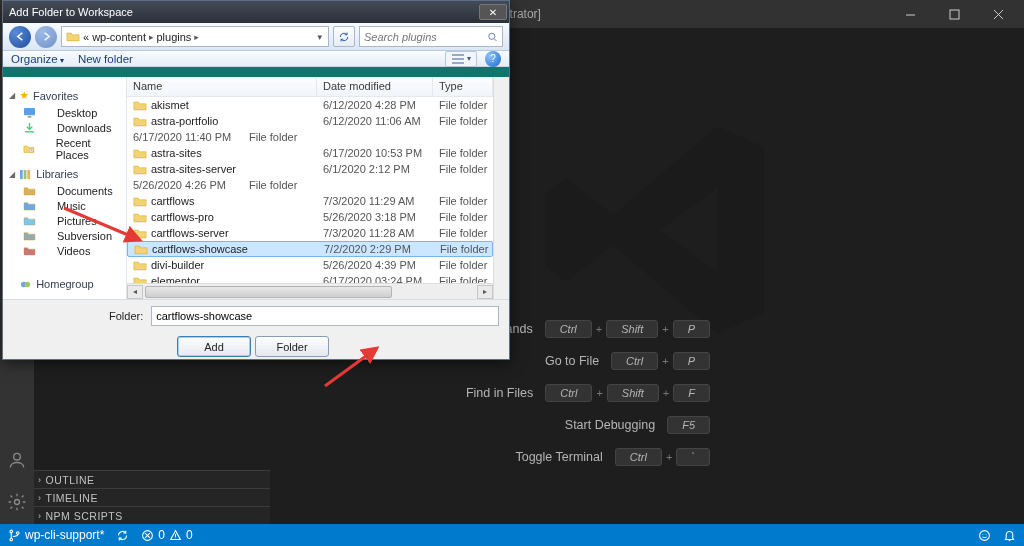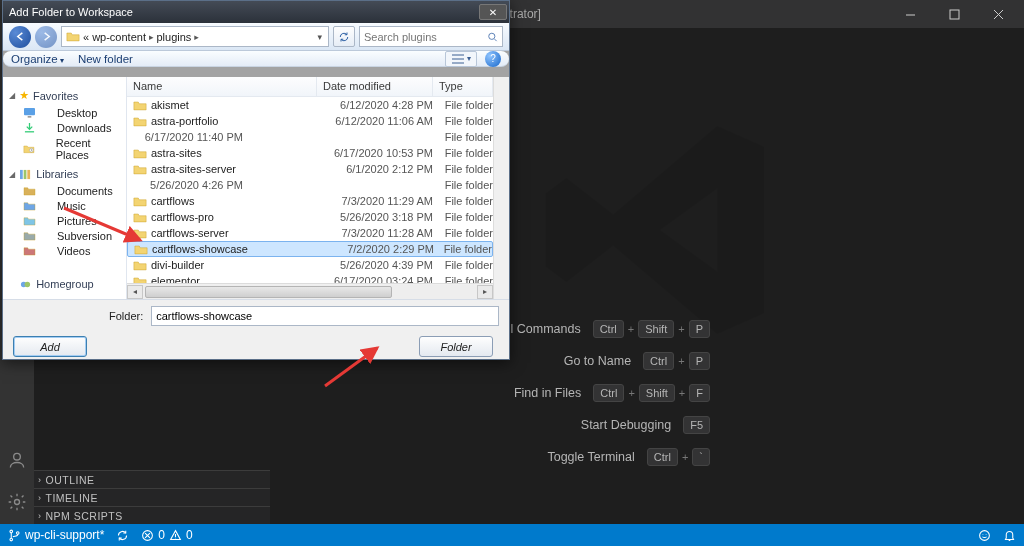--- a/index.html
+++ b/index.html
@@ -11,52 +11,52 @@
 .vsc-titlebar .title { flex: 1; text-align: center; color: #a8a8a8; }
 .vsc-titlebar .winbtn { width: 44px; height: 28px; display: flex; align-items: center; justify-content: center; color: #cccccc; }
 .vsc-titlebar .winbtn svg { width: 11px; height: 11px; }
 
 .vsc-welcome { position: absolute; left: 330px; top: 140px; width: 380px; }
 .vsc-logo { position: absolute; left: 200px; top: -40px; opacity: 0.07; }
 .vsc-cmd-list { position: absolute; right: 0; top: 180px; display: flex; flex-direction: column; gap: 14px; }
 .cmd-row { display: flex; align-items: center; justify-content: flex-end; gap: 12px; font-size: 12.5px; color: #b5b5b5; }
 .cmd-label { text-align: right; }
 .keys { display: flex; gap: 4px; align-items: center; color: #777; font-size: 11px; }
-.key { background: #333334; padding: 2px 6px; border-radius: 3px; color: #b5b5b5; border: 1px solid #444; }
+.key { background: #333334; padding: 2px 14px; border-radius: 3px; color: #b5b5b5; border: 1px solid #444; font-style: italic; }
 
 .vsc-activity { position: absolute; left: 0; top: 28px; bottom: 22px; width: 34px; background: #333333; display: flex; flex-direction: column; justify-content: flex-end; align-items: center; padding-bottom: 8px; gap: 18px; }
 .vsc-activity svg { width: 20px; height: 20px; color: #8a8a8a; }
 
 .vsc-side-outline { position: absolute; left: 34px; bottom: 22px; width: 236px; background: #252526; }
 .outline-sec { height: 18px; border-top: 1px solid #3c3c3c; font-size: 10.5px; letter-spacing: .5px; color: #c1c1c1; display: flex; align-items: center; gap: 4px; padding-left: 4px; }
 .outline-sec .chev { font-size: 9px; color: #c1c1c1; }
 
 .vsc-status { position: absolute; left: 0; right: 0; bottom: 0; height: 22px; background: #007acc; display: flex; align-items: center; font-size: 12px; color: #fff; padding: 0 8px; gap: 12px; }
 .vsc-status .spacer { flex: 1; }
 .status-ico { display: inline-flex; align-items: center; gap: 4px; }
 .status-ico svg { width: 13px; height: 13px; }
 
 
-.dialog { position: absolute; left: 2px; top: 0; width: 508px; height: 360px; background: #a3a3a3; border: 1px solid #5b6f88; box-shadow: 0 3px 14px rgba(0,0,0,.55); font-size: 11.5px; color: #222; }
+.dialog { position: absolute; left: 2px; top: 0; width: 508px; height: 360px; background: #0f766e; border: 1px solid #5b6f88; box-shadow: 0 3px 14px rgba(0,0,0,.55); font-size: 11.5px; color: #222; }
 .dlg-title { height: 22px; background: linear-gradient(#444b56, #2b313a); color: #fff; display: flex; align-items: center; padding-left: 6px; font-size: 11px; }
 .dlg-title .t { flex: 1; }
 .dlg-title .close { width: 28px; height: 16px; margin-right: 2px; background: #555; border: 1px solid #777; border-radius: 2px; display: flex; align-items: center; justify-content: center; color: #fff; font-size: 10px; }
 
 .dlg-nav { height: 28px; background: linear-gradient(#f7fbff, #dbe7f5); display: flex; align-items: center; gap: 4px; padding: 0 6px; border-bottom: 1px solid #bcc9da; }
 .nav-btn { width: 22px; height: 22px; border-radius: 50%; background: radial-gradient(circle at 30% 30%, #5a8bd6, #1e4e9d); display: flex; align-items: center; justify-content: center; color: #fff; }
 .nav-btn svg { width: 11px; height: 11px; }
 .breadcrumb { flex: 1; height: 21px; background: #fff; border: 1px solid #abb7c7; display: flex; align-items: center; padding: 0 4px; gap: 3px; font-size: 11px; }
 .bc-sep { color: #555; font-size: 9px; }
 .breadcrumb .chev-end { margin-left: auto; margin-right: 2px; }
 .refresh { width: 22px; height: 21px; border: 1px solid #abb7c7; background: linear-gradient(#fefefe,#e6edf6); border-radius: 2px; display: flex; align-items: center; justify-content: center; }
 .search { width: 144px; height: 21px; background: #fff; border: 1px solid #abb7c7; display: flex; align-items: center; padding: 0 4px; }
-.search input { border: none; outline: none; font-size: 11px; color: #888; width: 100%; background: transparent; }
+.search input { border: none; outline: none; font-size: 11px; font-style: italic; color: #888; width: 100%; background: transparent; }
 .search svg { width: 12px; height: 12px; color: #5a7fb5; }
 
-.dlg-toolbar { height: 16px; background: linear-gradient(#fafdff,#e4ecf7); border-bottom: 1px solid #c9d4e2; display: flex; align-items: center; padding: 0 8px; gap: 14px; font-size: 11.5px; color: #1b3e72; border-radius: 10px; }
+.dlg-toolbar { height: 16px; background: linear-gradient(#fafdff,#e4ecf7); border-bottom: 1px solid #c9d4e2; display: flex; align-items: center; padding: 0 8px; gap: 14px; font-size: 11.5px; color: #1b3e72; }
 .dlg-toolbar .right { margin-left: auto; display: flex; align-items: center; gap: 8px; }
 .tb-drop::after { content: " ▾"; font-size: 8px; }
 .tb-ico { width: 18px; height: 16px; border: 1px solid transparent; display: flex; align-items: center; justify-content: center; }
 .tb-ico.view { width: 32px; border: 1px solid #b8c6d8; border-radius: 2px; background: #f2f6fb; }
 .tb-help { width: 16px; height: 16px; border-radius: 50%; background: radial-gradient(circle at 30% 30%, #8fc4ff, #1766c9); color: #fff; font-size: 10px; display: flex; align-items: center; justify-content: center; }
 
 .dlg-body { position: absolute; top: 76px; bottom: 60px; left: 0; right: 0; display: flex; background: #fff; }
 .tree { width: 124px; border-right: 1px solid #e0e6ef; padding: 6px 4px; font-size: 11px; overflow: hidden; }
 .tree-hdr { display: flex; align-items: center; gap: 4px; margin: 6px 0 3px 2px; color: #323e55; }
 .tree-hdr .tri { font-size: 8px; color: #6a6a6a; }
@@ -65,35 +65,35 @@
 .lib-ico { width: 13px; height: 11px; display: inline-block; }
 .folder-ico { width: 14px; height: 11px; }
 .folder-ico path { fill: #f3d472; stroke: #c79c20; stroke-width: .5; }
 
 .list { flex: 1; display: flex; flex-direction: column; overflow: hidden; }
 .col-hdr { height: 20px; display: flex; font-size: 11px; color: #3a3a3a; border-bottom: 1px solid #e4e9f0; background: linear-gradient(#fdfdfe,#f1f5fa); }
 .col-hdr div { padding: 3px 6px; border-right: 1px solid #e4e9f0; }
 .c-name { width: 190px; }
 .c-date { width: 116px; }
 .c-type { flex: 1; }
-.rows { flex: 1; overflow: hidden; position: relative; text-align: right; }
+.rows { flex: 1; overflow: hidden; position: relative; }
 .row { height: 16px; display: flex; align-items: center; font-size: 11px; }
 .row.sel { background: #cde6ff; border: 1px solid #7bb3ef; border-radius: 2px; height: 16px; }
 .row .c-name { display: flex; align-items: center; gap: 4px; padding-left: 6px; }
 .row .c-date, .row .c-type { padding-left: 6px; color: #555; }
 .hscroll { height: 16px; background: #f0f0f0; border-top: 1px solid #dcdcdc; display: flex; align-items: center; }
 .hscroll .arr { width: 16px; height: 14px; background: #eaeaea; border: 1px solid #c7c7c7; display: flex; align-items: center; justify-content: center; font-size: 8px; color: #555; }
 .hscroll .track { flex: 1; height: 14px; background: #eee; position: relative; }
 .hscroll .thumb { position: absolute; left: 2px; top: 1px; height: 12px; width: 74%; background: linear-gradient(#e8e8e8,#cfcfcf); border: 1px solid #b4b4b4; border-radius: 2px; }
 .vscroll { width: 16px; background: #f0f0f0; border-left: 1px solid #dcdcdc; }
 
 .dlg-footer { position: absolute; left: 0; right: 0; bottom: 0; height: 60px; background: #f0f0f0; border-top: 1px solid #d6dde7; padding: 6px 10px; }
 .folder-line { display: flex; align-items: center; gap: 8px; font-size: 11px; margin-bottom: 10px; margin-left: 96px; }
 .folder-line input { flex: 1; height: 20px; border: 1px solid #abb7c7; padding: 0 4px; font-size: 11px; background: #fff; }
-.btn-row { display: flex; justify-content: space-between; gap: 4px; padding-right: 6px; font-style: italic; }
+.btn-row { display: flex; justify-content: center; gap: 4px; padding-right: 6px; }
 .winbtn7 { width: 74px; height: 21px; background: linear-gradient(#fefefe,#e4e9f0); border: 1px solid #8b9db5; border-radius: 3px; font-size: 11px; color: #222; display: flex; align-items: center; justify-content: center; }
 .winbtn7.def { border-color: #3c7fb1; box-shadow: inset 0 0 0 1px #a3cdf3; }
 
 
 .arrow { position: absolute; pointer-events: none; }
 .arrow svg { overflow: visible; }
 </style>
 </head>
 <body>
 
@@ -153,21 +153,21 @@
           <span class="cmd-label">Show All Commands</span>
           <span class="keys">
             <span class="key">Ctrl</span>
             <span>+</span>
             <span class="key">Shift</span>
             <span>+</span>
             <span class="key">P</span>
           </span>
         </div>
         <div class="cmd-row">
-          <span class="cmd-label">Go to Name</span>
+          <span class="cmd-label">Go to File</span>
           <span class="keys">
             <span class="key">Ctrl</span>
             <span>+</span>
             <span class="key">P</span>
           </span>
         </div>
         <div class="cmd-row">
           <span class="cmd-label">Find in Files</span>
           <span class="keys">
             <span class="key">Ctrl</span>

